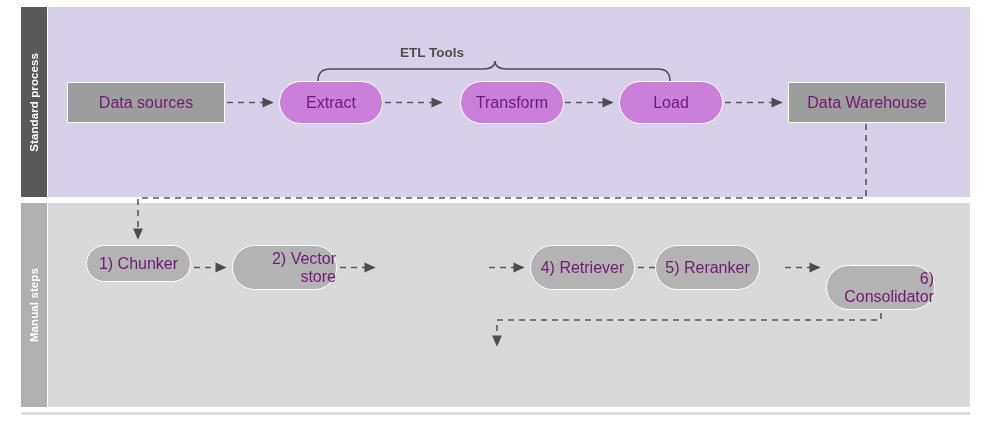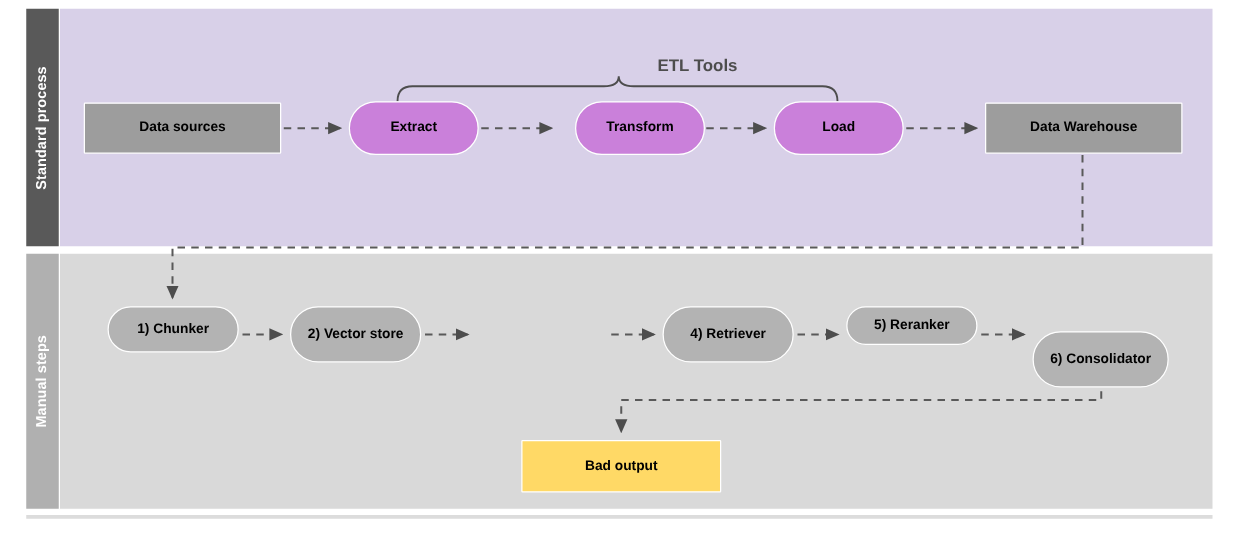--- a/index.html
+++ b/index.html
@@ -43,41 +43,41 @@
   #lane-bottom-body  { left: 48px; top: 203px; width: 922px; height: 204px; background: #d9d9d9; }
   #lane-bottom-rule  { left: 21px; top: 412px; width: 949px; height: 3px; background: #dcdcdc; }
 
   
   .node {
     position: absolute;
     display: flex;
     align-items: center;
     justify-content: center;
     text-align: center;
-    color: #000000;
-    font-weight: bold;
-    font-size: 11px;
+    color: #701a75;
+    font-weight: normal;
+    font-size: 16px;
     line-height: 1.12;
     box-sizing: border-box;
     border: 1px solid #ffffff;
   }
   .node.rect   { border-radius: 1px; }
-  .node.pill   { border-radius: 999px; }
+  .node.pill   { border-radius: 999px; text-align: right; }
   .node.grey   { background: #9d9d9d; }
   .node.pink   { background: #ca80da; }
   .node.softgrey { background: #b3b3b3; }
   .node.yellow { background: #ffd966; }
 
   
   #etl-label {
     position: absolute;
     left: 400px;
     top: 45px;
     width: 190px;
-    text-align: right;
+    text-align: left;
     color: #4d4d4d;
     font-size: 13.5px;
     font-weight: bold;
   }
 
   
   svg.conn {
     position: absolute;
     left: 0;
     top: 0;
@@ -167,25 +167,22 @@
 
   <div class="node pill softgrey" style="left:232px; top:245px; width:105px; height:45px;">
     <span>2) Vector store</span>
   </div>
 
 
   <div class="node pill softgrey" style="left:530px; top:245px; width:105px; height:45px;">
     <span>4) Retriever</span>
   </div>
 
-  <div class="node pill softgrey" style="left:677px; top:245px; width:105px; height:31px;">
+  <div class="node pill softgrey" style="left:655px; top:245px; width:105px; height:45px;">
     <span>5) Reranker</span>
   </div>
 
   <div class="node pill softgrey" style="left:826px; top:245px; width:109px; height:45px;margin-top:20px;">
     <span>6) Consolidator</span>
   </div>
 
-  <div class="node rect yellow" style="left:417px; top:352px; width:160px; height:42px;">
-    <span>Bad output</span>
-  </div>
 
 </div>
 
 </body></html>

